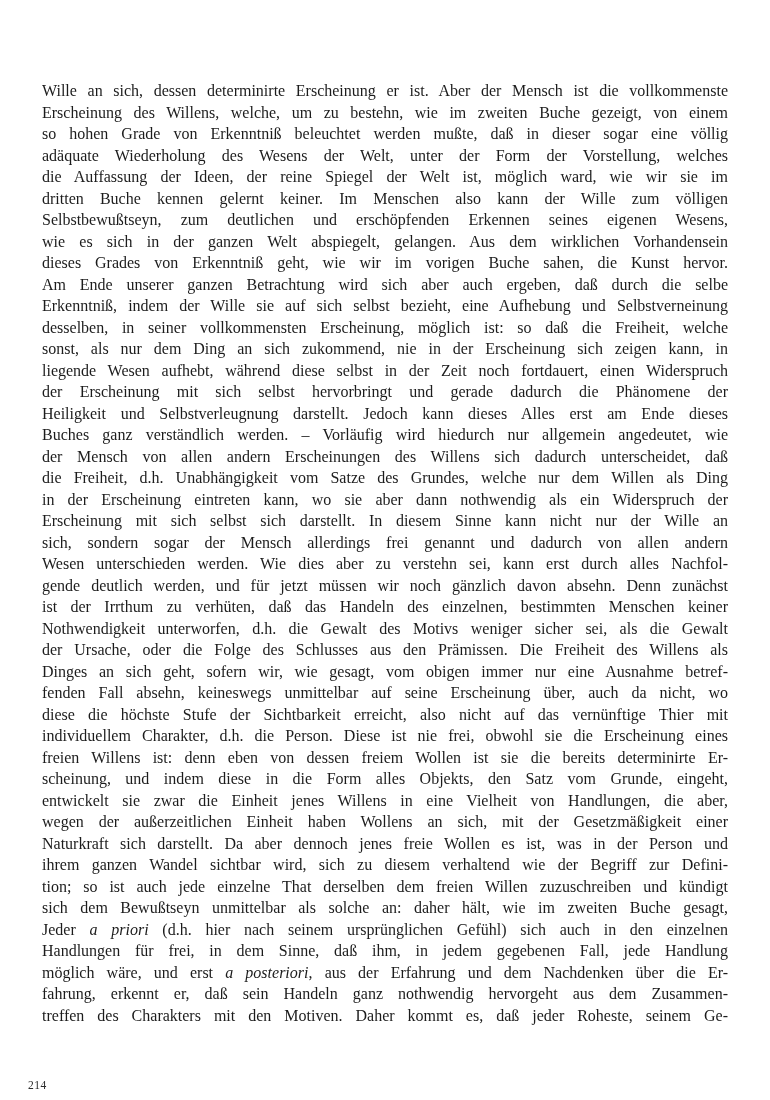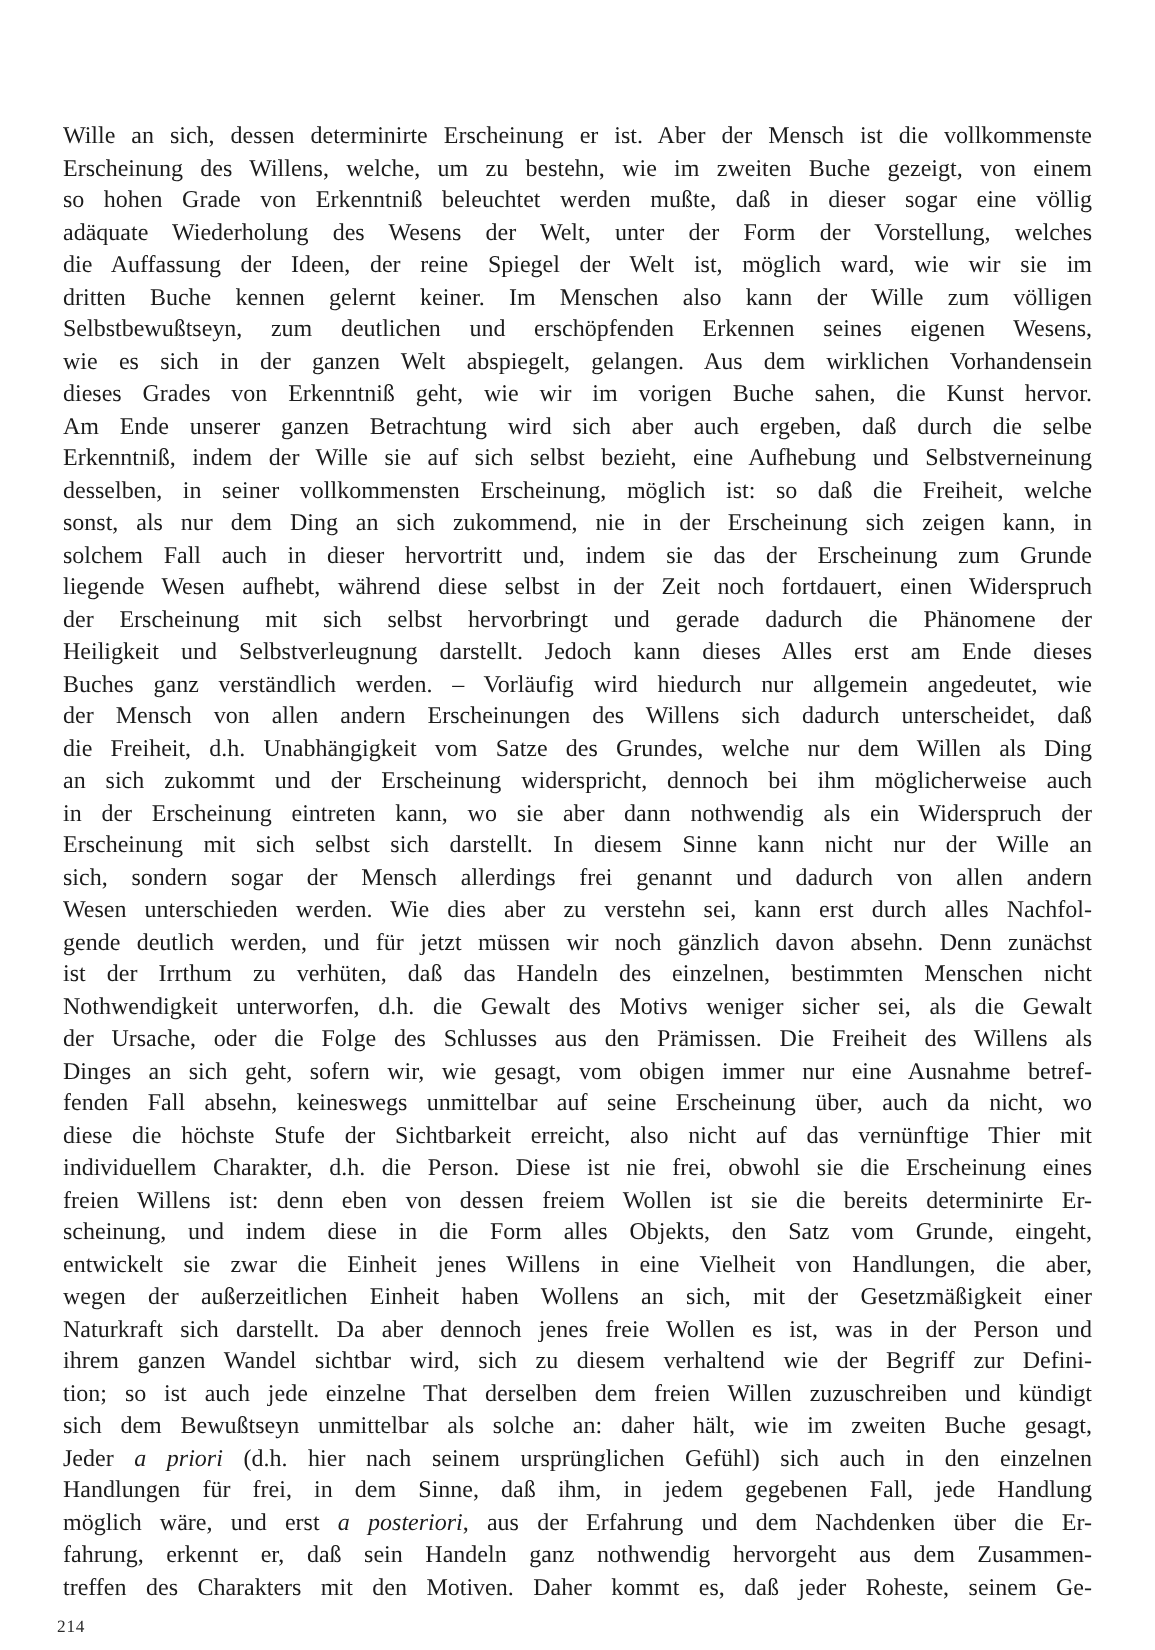--- a/index.html
+++ b/index.html
@@ -31,21 +31,21 @@
     -moz-text-align-last: justify;
     height: 21.5px;
     overflow: hidden;
     white-space: normal;
   }
   .text-line i {
     font-style: italic;
   }
   .page-number {
     position: absolute;
-    left: 38px;
+    left: 28px;
     top: 1038px;
     font-size: 11.5px;
     letter-spacing: 0.5px;
     color: #2b2b2b;
   }
 </style>
 </head>
 <body>
 
 <div class="page">
@@ -56,34 +56,32 @@
       <div class="text-line">adäquate Wiederholung des Wesens der Welt, unter der Form der Vorstellung, welches</div>
       <div class="text-line">die Auffassung der Ideen, der reine Spiegel der Welt ist, möglich ward, wie wir sie im</div>
       <div class="text-line">dritten Buche kennen gelernt keiner. Im Menschen also kann der Wille zum völligen</div>
       <div class="text-line">Selbstbewußtseyn, zum deutlichen und erschöpfenden Erkennen seines eigenen Wesens,</div>
       <div class="text-line">wie es sich in der ganzen Welt abspiegelt, gelangen. Aus dem wirklichen Vorhandensein</div>
       <div class="text-line">dieses Grades von Erkenntniß geht, wie wir im vorigen Buche sahen, die Kunst hervor.</div>
       <div class="text-line">Am Ende unserer ganzen Betrachtung wird sich aber auch ergeben, daß durch die selbe</div>
       <div class="text-line">Erkenntniß, indem der Wille sie auf sich selbst bezieht, eine Aufhebung und Selbstverneinung</div>
       <div class="text-line">desselben, in seiner vollkommensten Erscheinung, möglich ist: so daß die Freiheit, welche</div>
       <div class="text-line">sonst, als nur dem Ding an sich zukommend, nie in der Erscheinung sich zeigen kann, in</div>
-      <div class="text-line">solchem Fall auch in dieser hervortritt und, indem sie das der Erscheinung zum Grunde</div>
       <div class="text-line">liegende Wesen aufhebt, während diese selbst in der Zeit noch fortdauert, einen Widerspruch</div>
       <div class="text-line">der Erscheinung mit sich selbst hervorbringt und gerade dadurch die Phänomene der</div>
       <div class="text-line">Heiligkeit und Selbstverleugnung darstellt. Jedoch kann dieses Alles erst am Ende dieses</div>
       <div class="text-line">Buches ganz verständlich werden. – Vorläufig wird hiedurch nur allgemein angedeutet, wie</div>
       <div class="text-line">der Mensch von allen andern Erscheinungen des Willens sich dadurch unterscheidet, daß</div>
       <div class="text-line">die Freiheit, d.h. Unabhängigkeit vom Satze des Grundes, welche nur dem Willen als Ding</div>
-      <div class="text-line">an sich zukommt und der Erscheinung widerspricht, dennoch bei ihm möglicherweise auch</div>
       <div class="text-line">in der Erscheinung eintreten kann, wo sie aber dann nothwendig als ein Widerspruch der</div>
       <div class="text-line">Erscheinung mit sich selbst sich darstellt. In diesem Sinne kann nicht nur der Wille an</div>
       <div class="text-line">sich, sondern sogar der Mensch allerdings frei genannt und dadurch von allen andern</div>
       <div class="text-line">Wesen unterschieden werden. Wie dies aber zu verstehn sei, kann erst durch alles Nachfol-</div>
       <div class="text-line">gende deutlich werden, und für jetzt müssen wir noch gänzlich davon absehn. Denn zunächst</div>
-      <div class="text-line">ist der Irrthum zu verhüten, daß das Handeln des einzelnen, bestimmten Menschen nicht</div>
+      <div class="text-line">ist der Irrthum zu verhüten, daß das Handeln des einzelnen, bestimmten Menschen keiner</div>
       <div class="text-line">Nothwendigkeit unterworfen, d.h. die Gewalt des Motivs weniger sicher sei, als die Gewalt</div>
       <div class="text-line">der Ursache, oder die Folge des Schlusses aus den Prämissen. Die Freiheit des Willens als</div>
       <div class="text-line">Dinges an sich geht, sofern wir, wie gesagt, vom obigen immer nur eine Ausnahme betref-</div>
       <div class="text-line">fenden Fall absehn, keineswegs unmittelbar auf seine Erscheinung über, auch da nicht, wo</div>
       <div class="text-line">diese die höchste Stufe der Sichtbarkeit erreicht, also nicht auf das vernünftige Thier mit</div>
       <div class="text-line">individuellem Charakter, d.h. die Person. Diese ist nie frei, obwohl sie die Erscheinung eines</div>
       <div class="text-line">freien Willens ist: denn eben von dessen freiem Wollen ist sie die bereits determinirte Er-</div>
       <div class="text-line">scheinung, und indem diese in die Form alles Objekts, den Satz vom Grunde, eingeht,</div>
       <div class="text-line">entwickelt sie zwar die Einheit jenes Willens in eine Vielheit von Handlungen, die aber,</div>
       <div class="text-line">wegen der außerzeitlichen Einheit haben Wollens an sich, mit der Gesetzmäßigkeit einer</div>

